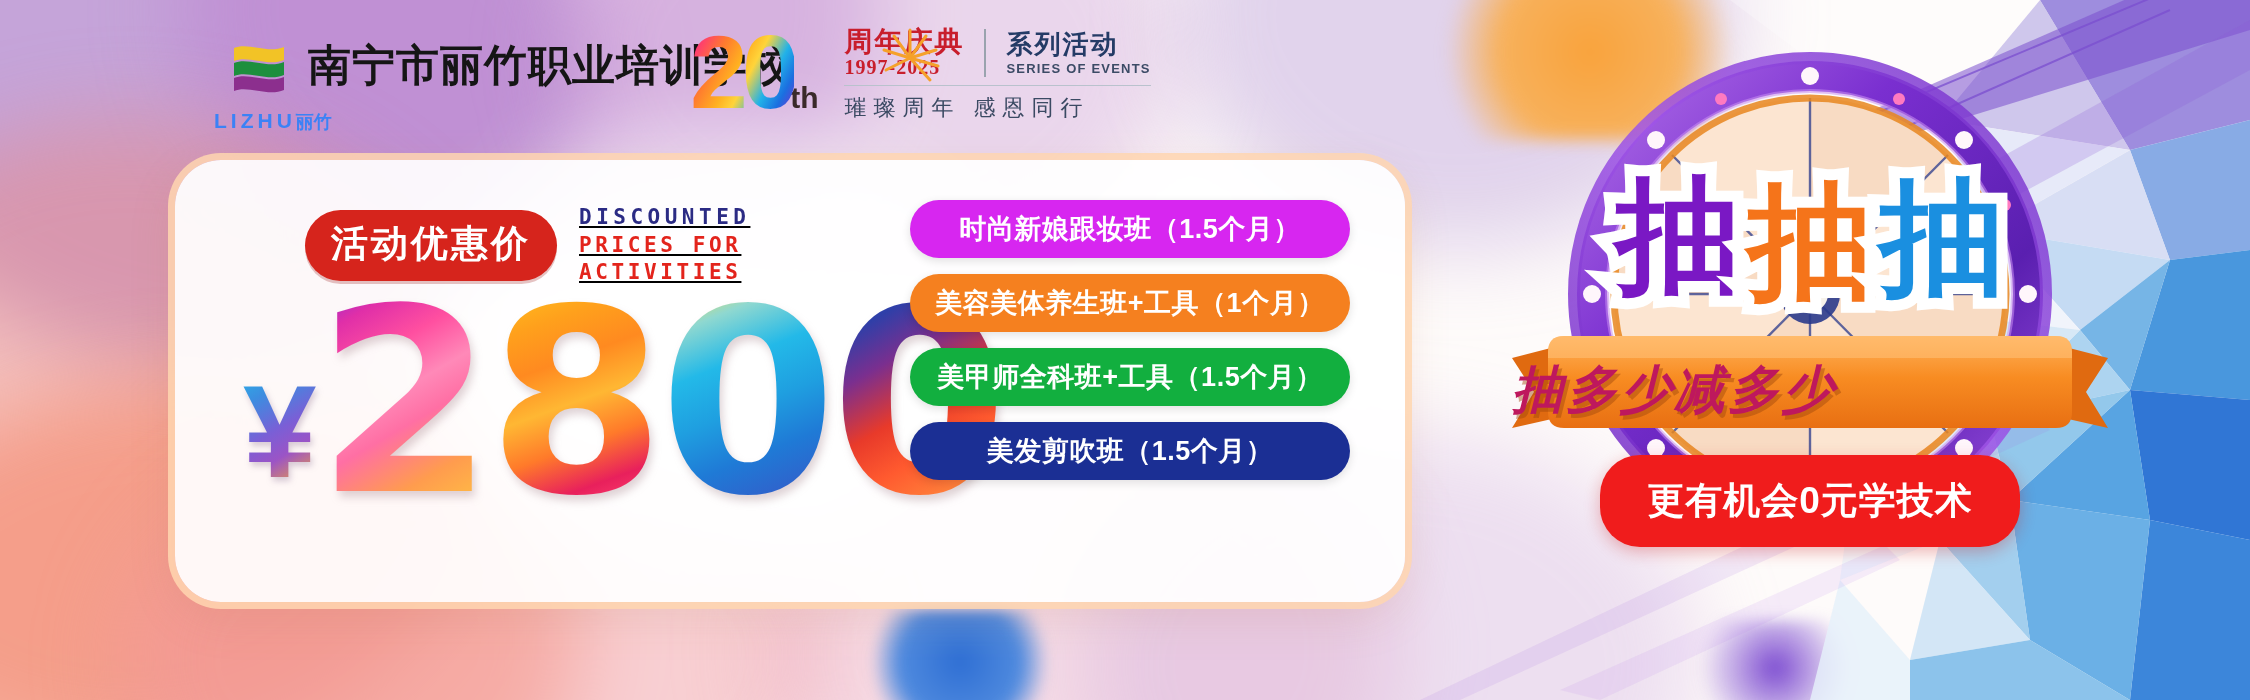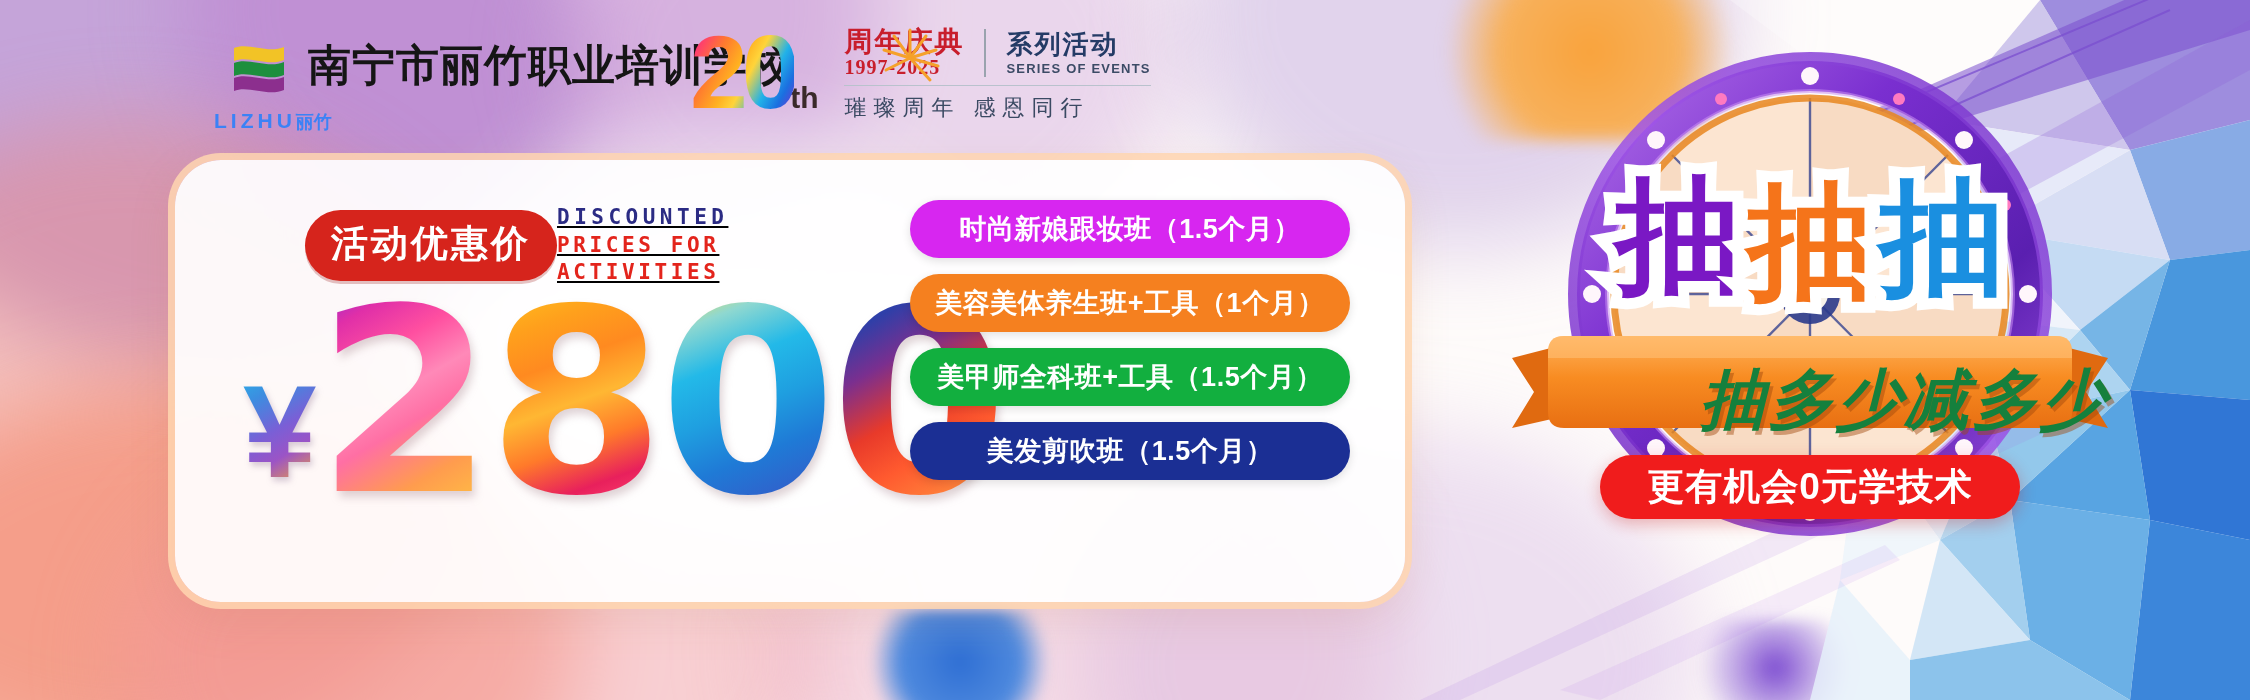--- a/index.html
+++ b/index.html
@@ -81,21 +81,21 @@
                 font-size:22px; color:#3b4a63; letter-spacing:7px; font-weight:500; }
 
   
   .card { position:absolute; left:175px; top:160px; width:1230px; height:442px;
           background:rgba(255,255,255,.93); border-radius:46px; z-index:5;
           box-shadow:0 0 0 7px rgba(255,214,176,.85), 0 14px 46px rgba(190,120,90,.18);
           backdrop-filter:blur(2px); }
 
   
   .price-block { position:absolute; left:60px; top:44px; width:640px; }
-  .promo-row { display:flex; align-items:center; margin-left:70px;justify-content:space-between; }
+  .promo-row { display:flex; align-items:center; gap:22px; margin-left:70px;justify-content:space-between; }
   .promo-pill { background:#d6241c; color:#fff; font-size:37px; font-weight:bold;
                 padding:9px 26px 12px; border-radius:40px; letter-spacing:3px;
                 box-shadow:0 3px 0 rgba(150,20,14,.25); white-space:nowrap; }
   .promo-en { line-height:1.32;text-decoration:underline; }
   .promo-en .l1 { font-size:21px; font-weight:bold; color:#2b2b84; letter-spacing:4.5px;
                   font-family:"DejaVu Sans Mono","Liberation Mono",monospace; }
   .promo-en .l2 { font-size:21px; font-weight:bold; color:#e3241c; letter-spacing:3.6px;
                   font-family:"DejaVu Sans Mono","Liberation Mono",monospace; }
 
   .amount-row { display:flex; align-items:flex-end; margin-top:6px; margin-left:8px; }
@@ -151,26 +151,26 @@
   .chou .ol { position:absolute; left:0; top:0; -webkit-text-stroke:22px #ffffff; color:#fff; }
   .chou .fl { position:relative; }
   .chou-0 .fl { color:#7a18c4; }
   .chou-1 .fl { color:#f5741a; }
   .chou-2 .fl { color:#1a8fe0; }
   .chou-1 { margin-top:6px; }
   .chou-2 { margin-top:2px; }
 
   
   .ribbon { position:absolute; left:22px; top:318px; width:596px; height:108px; }
-  .rib-text { position:absolute; left:0; top:28px; width:596px; text-align:right;
-              font-size:65px; font-weight:bold; color:#15803d; letter-spacing:3px;
+  .rib-text { position:absolute; left:0; top:28px; width:596px; text-align:left;
+              font-size:51px; font-weight:bold; color:#be185d; letter-spacing:3px;
               font-style:italic;
               text-shadow:3px 4px 0 rgba(160,70,10,.45); }
 
-  .red-pill { position:absolute; left:110px; top:445px; width:420px; height:64px;
+  .red-pill { position:absolute; left:110px; top:445px; width:420px; height:92px;
               background:#f01c1c; border-radius:40px; display:flex;
               align-items:center; justify-content:center;
               color:#fff; font-size:37px; font-weight:bold; letter-spacing:1px;
               box-shadow:0 5px 16px rgba(200,20,20,.3); white-space:nowrap; }
 </style>
 </head>
 <body>
 
 <div id="banner">
 

